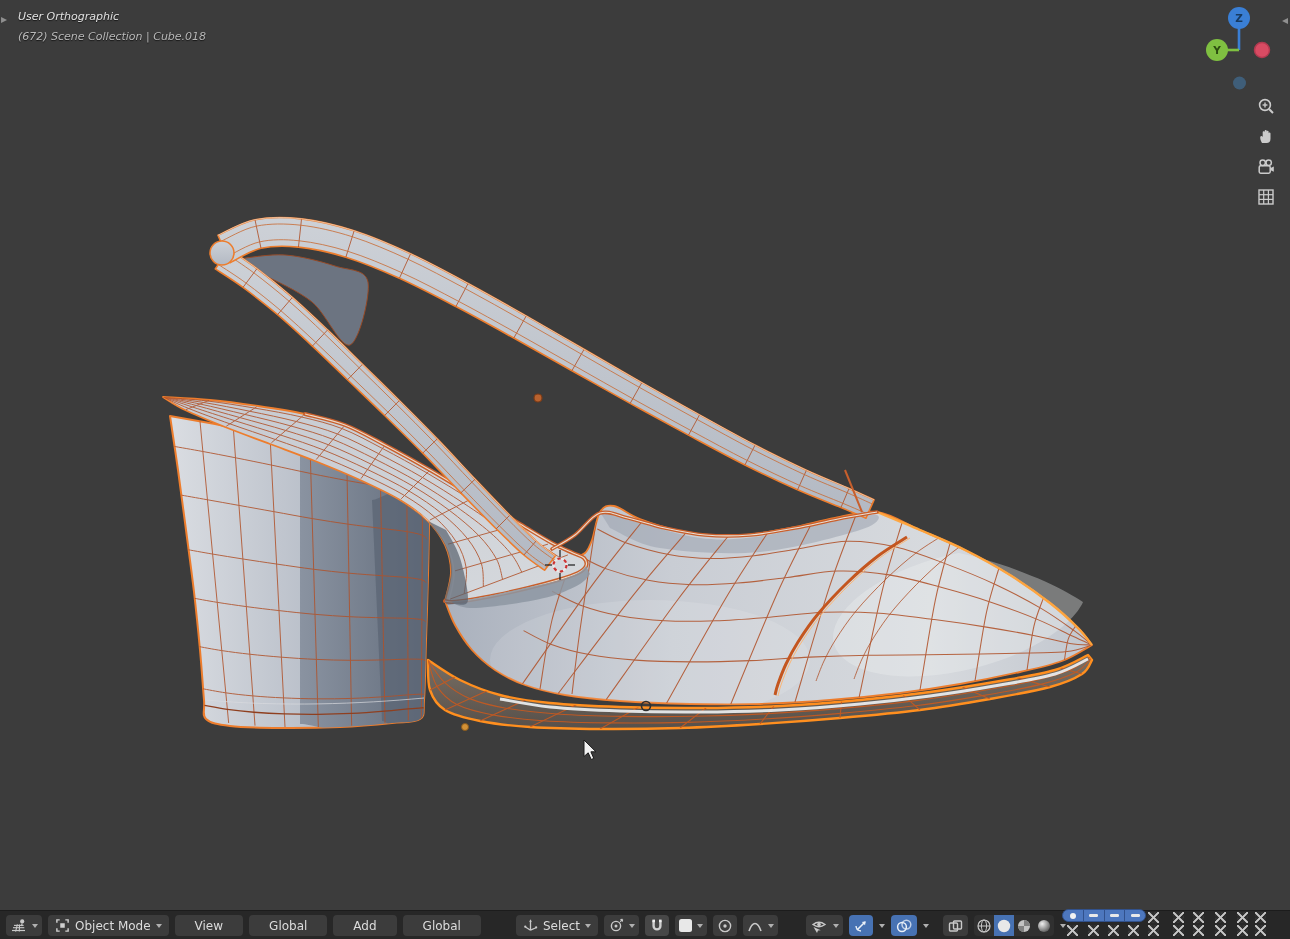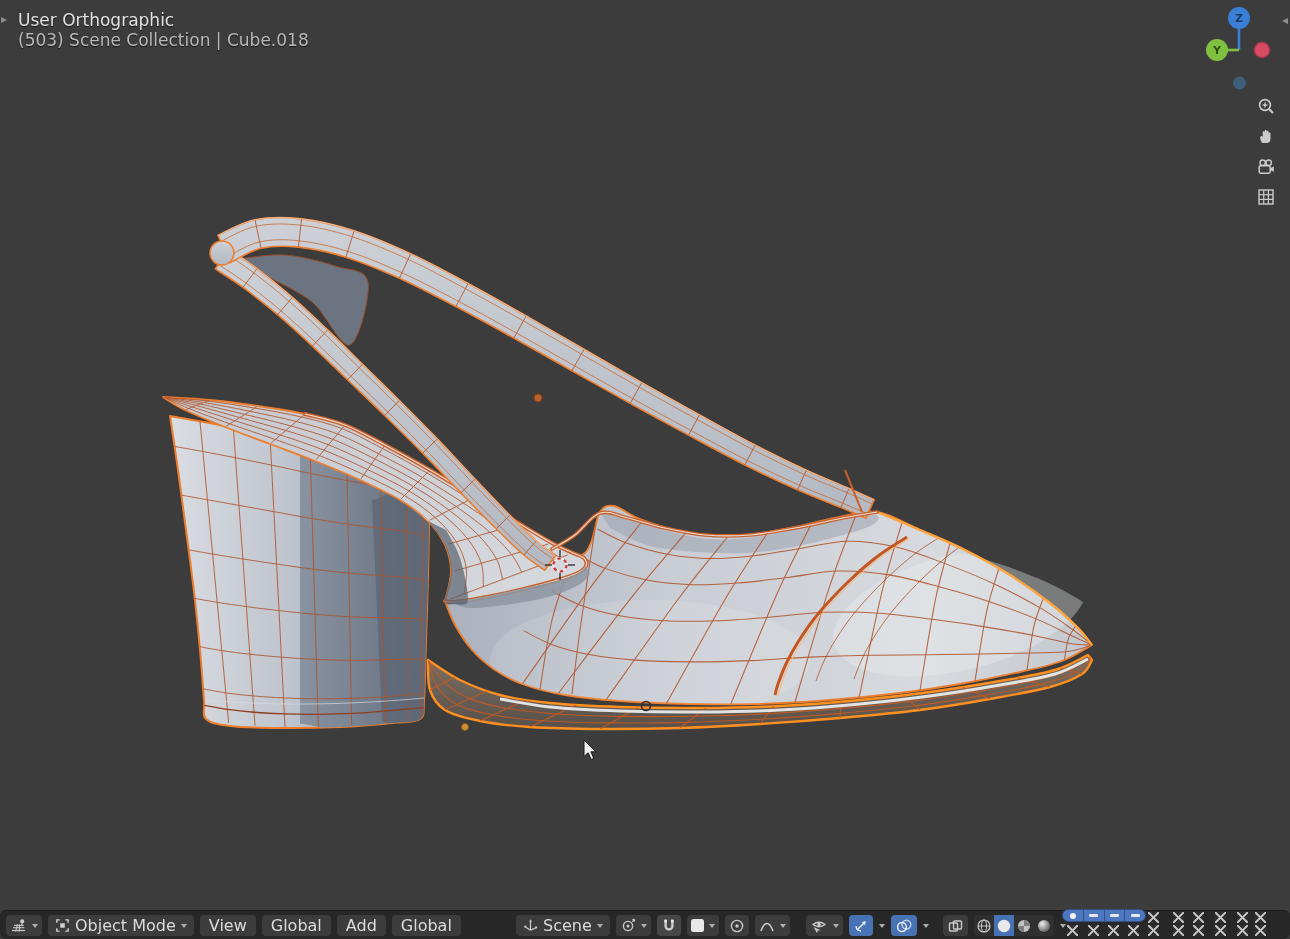--- a/index.html
+++ b/index.html
@@ -3,41 +3,41 @@
 <meta charset="utf-8">
 <style>
   html,body{margin:0;padding:0;background:#1a1a1a;}
   *{box-sizing:border-box;}
   #app{position:relative;width:1290px;height:939px;overflow:hidden;
        font-family:"DejaVu Sans","Liberation Sans",sans-serif;
        background:#3c3c3c;user-select:none;}
   
   #viewport{position:absolute;left:0;top:0;width:1290px;height:910px;background:#3c3c3c;}
   #scene{position:absolute;left:0;top:0;}
-  .ovl{position:absolute;left:18px;color:#e2e2e2;font-size:17px;
-       text-shadow:0 1px 1px rgba(0,0,0,.65);white-space:nowrap;}
+  .ovl{position:absolute;left:18px;color:#e2e2e2;font-size:11px;
+       text-shadow:0 1px 1px rgba(0,0,0,.65);white-space:nowrap;font-style:italic;}
   .ovl-line1{top:10px;}
   .ovl-line2{top:30px;color:#b9b9b9;}
   .collapse{position:absolute;color:#909090;font-size:12px;line-height:14px;cursor:pointer;}
   #collapse-left{left:1px;top:12px;}
   #collapse-right{right:2px;top:13px;}
   
   #axis-gizmo{position:absolute;left:1196px;top:4px;}
   .navbtn{position:absolute;left:1254px;width:24px;height:24px;display:flex;
           align-items:center;justify-content:center;border-radius:12px;}
   
   #header{position:absolute;left:0;top:910px;width:1290px;height:29px;
-          background:#272727;border-top:1px solid #1c1c1c;color:#dcdcdc;font-size:16px;border-radius:6px;}
+          background:#272727;border-top:1px solid #1c1c1c;color:#dcdcdc;font-size:12px;}
   .hgroup{position:absolute;top:0;height:29px;display:flex;align-items:center;gap:6px;}
   .btn{height:21px;background:#3c3c3c;border-radius:4px;display:inline-flex;
        align-items:center;padding:0 7px;gap:5px;color:#dcdcdc;cursor:pointer;white-space:nowrap;}
   .btn.icon-only{padding:0 4px;}
   .btn.blue{background:#4772b3;}
   .btn.lit{background:#474747;}
-  .menu{height:21px;display:inline-flex;align-items:center;padding:0 9px;
+  .menu{height:21px;display:inline-flex;align-items:center;padding:0 20px;
         background:#3c3c3c;border-radius:4px;cursor:pointer;}
   .chev{width:0;height:0;border-left:3.5px solid transparent;border-right:3.5px solid transparent;
         border-top:4.5px solid #b0b0b0;display:inline-block;}
   .seggroup{height:21px;background:#303030;border-radius:4px;display:inline-flex;
             align-items:center;overflow:hidden;}
   .seg{width:20px;height:21px;display:flex;align-items:center;justify-content:center;cursor:pointer;}
   .seg.active{background:#4772b3;}
   .snap-square{width:13px;height:13px;background:#e8e8e8;border-radius:2.5px;}
   
   #glitch{position:absolute;left:1058px;top:0;width:232px;height:29px;}
@@ -245,21 +245,21 @@
             <circle r="6.5" fill="none" stroke="#e8e8e8" stroke-width="2.2"></circle>
             <circle r="6.5" fill="none" stroke="#c33" stroke-width="2.2" stroke-dasharray="3.4,3.4"></circle>
           </g>
         </g>
         <g transform="translate(584,740)">
           <path d="M0,0 L0,16.5 L4.2,12.8 L7.2,19.5 L9.8,18.4 L6.9,11.8 L12,11.8 Z" fill="#f2f2f2" stroke="#1a1a1a" stroke-width="1"></path>
         </g>
       </svg>
 
     <div class="ovl ovl-line1">User Orthographic</div>
-    <div class="ovl ovl-line2">(503) Scene Collection | Cube.018</div>
+    <div class="ovl ovl-line2">(672) Scene Collection | Cube.018</div>
 
     <div id="collapse-left" class="collapse">▸</div>
     <div id="collapse-right" class="collapse">◂</div>
 
     <svg id="axis-gizmo" width="86" height="86" viewBox="0 0 86 86">
       <line x1="43" y1="17" x2="43" y2="46" stroke="#3a7fd5" stroke-width="2.6"></line>
       <line x1="22" y1="46" x2="43" y2="46" stroke="#7fc041" stroke-width="2.6"></line>
       <circle cx="43" cy="14" r="11" fill="#3a7fd5"></circle>
       <text x="43" y="18" font-size="10.5" font-weight="bold" fill="#173a60" text-anchor="middle">Z</text>
       <circle cx="21" cy="46" r="11" fill="#7fc041"></circle>
@@ -335,21 +335,21 @@
     <div class="hgroup" style="left:516px">
       <div class="btn">
         <svg class="hicon" width="15" height="15" viewBox="0 0 16 16">
           <line x1="8" y1="13" x2="8" y2="3" stroke="#c9c9c9" stroke-width="1.4"></line>
           <line x1="8" y1="13" x2="2.6" y2="9.6" stroke="#c9c9c9" stroke-width="1.4"></line>
           <line x1="8" y1="13" x2="13.8" y2="10.4" stroke="#c9c9c9" stroke-width="1.4"></line>
           <path d="M8,1.4 L6.6,4 H9.4 Z" fill="#c9c9c9"></path>
           <circle cx="2.4" cy="9.3" r="1.2" fill="#c9c9c9"></circle>
           <circle cx="14" cy="10.1" r="1.2" fill="#c9c9c9"></circle>
         </svg>
-        <span>Scene</span>
+        <span>Select</span>
         <span class="chev"></span>
       </div>
       <div class="btn icon-only">
         <svg class="hicon" width="16" height="16" viewBox="0 0 16 16">
           <circle cx="8" cy="8" r="4.6" fill="none" stroke="#c9c9c9" stroke-width="1.4"></circle>
           <circle cx="8" cy="8" r="1.5" fill="#c9c9c9"></circle>
           <path d="M12.2,3.8 L14.6,1.4 M14.6,1.4 L12.4,1.6 M14.6,1.4 L14.4,3.6" stroke="#c9c9c9" stroke-width="1.1" fill="none"></path>
         </svg>
         <span class="chev"></span>
       </div>

